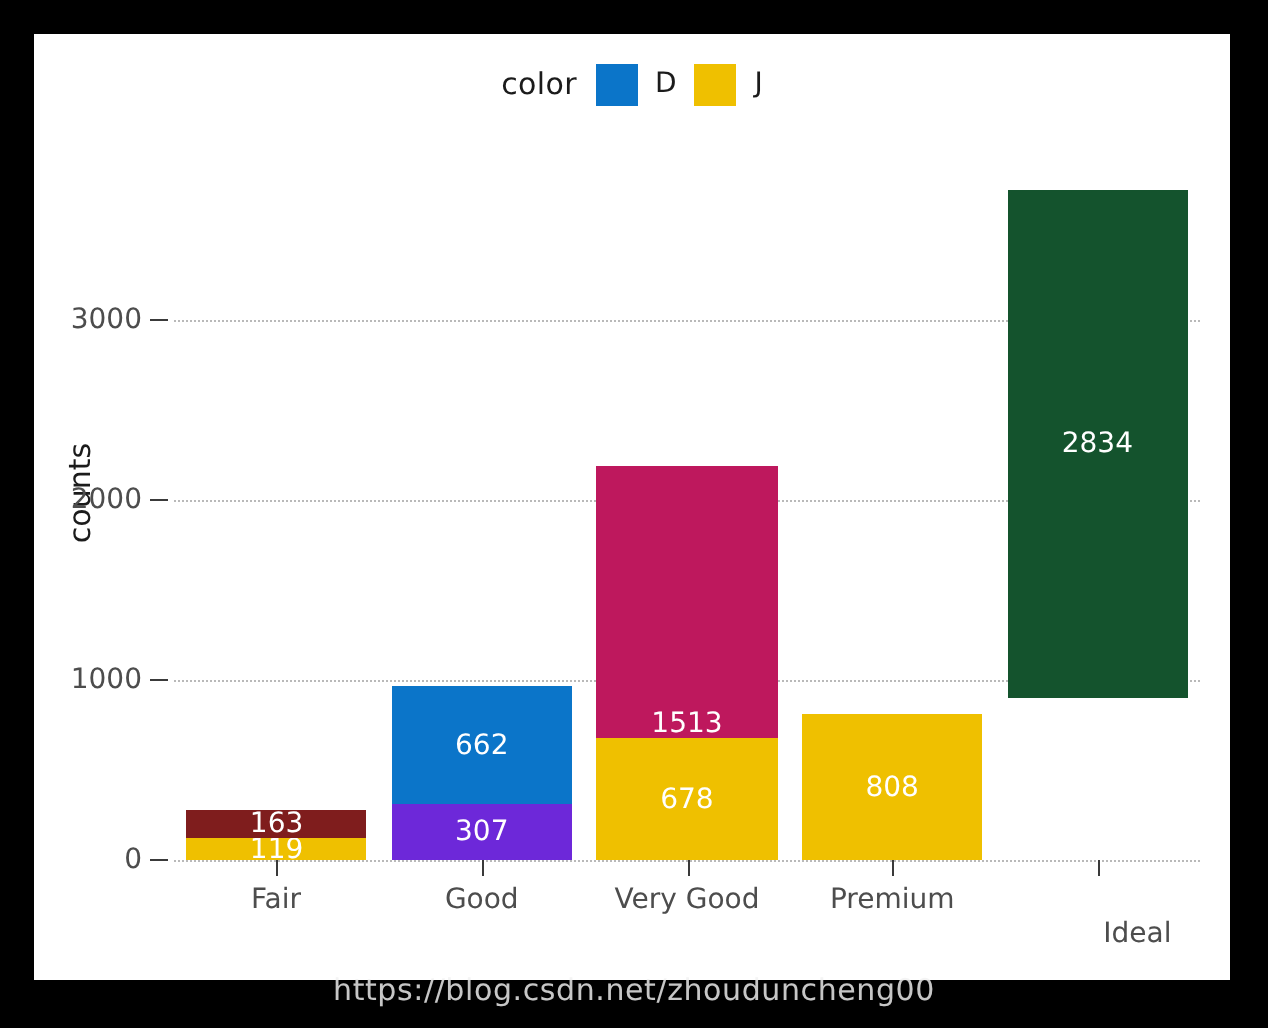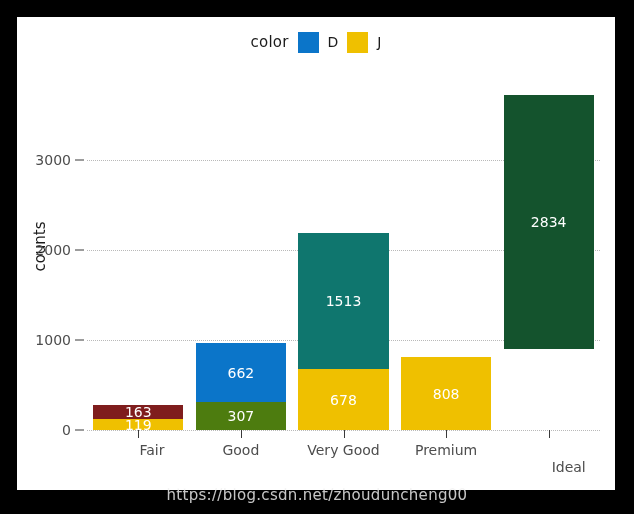--- a/index.html
+++ b/index.html
@@ -210,36 +210,36 @@
         <div class="y-tick-mark" style="top: 97.1471px; right: 516px;"></div>
         <div class="bar-group" style="left: 6.156px; width: 90.288px; height: 367px;">
           <div class="bar-seg" style="background: rgb(239, 192, 0); height: 10.7042px; bottom: 0px;">
             <span class="bar-value">119</span>
           </div>
           <div class="bar-seg" style="background: #7f1d1d; height: 14.662px; bottom: 10.7042px;">
             <span class="bar-value">163</span>
           </div>
         </div>
         <div class="x-tick-mark" style="left: 51.3px; top: 367px;"></div>
-        <div class="x-tick-label" style="left: 65px; top: 379px;">Fair</div>
+        <div class="x-tick-label" style="left: 51px; top: 379px;">Fair</div>
         <div class="bar-group" style="left: 108.756px; width: 90.288px; height: 367px;">
-          <div class="bar-seg" style="background: #4d7c0f; height: 27.615px; bottom: 0px;">
+          <div class="bar-seg" style="background: #6d28d9; height: 27.615px; bottom: 0px;">
             <span class="bar-value">307</span>
           </div>
           <div class="bar-seg" style="background: rgb(11, 117, 201); height: 59.5475px; bottom: 27.615px;">
             <span class="bar-value">662</span>
           </div>
         </div>
         <div class="x-tick-mark" style="left: 153.9px; top: 367px;"></div>
         <div class="x-tick-label" style="left: 153.9px; top: 379px;">Good</div>
         <div class="bar-group" style="left: 211.356px; width: 90.288px; height: 367px;">
           <div class="bar-seg" style="background: rgb(239, 192, 0); height: 60.9868px; bottom: 0px;">
             <span class="bar-value">678</span>
           </div>
-          <div class="bar-seg" style="background: #0f766e; height: 136.096px; bottom: 60.9868px;">
+          <div class="bar-seg" style="background: #be185d; height: 136.096px; bottom: 60.9868px; align-items: flex-end;">
             <span class="bar-value">1513</span>
           </div>
         </div>
         <div class="x-tick-mark" style="left: 256.5px; top: 367px;"></div>
         <div class="x-tick-label" style="left: 256.5px; top: 379px;">Very Good</div>
         <div class="bar-group" style="left: 313.956px; width: 90.288px; height: 367px;">
           <div class="bar-seg" style="background: rgb(239, 192, 0); height: 72.6804px; bottom: 0px;">
             <span class="bar-value">808</span>
           </div>
         </div>

